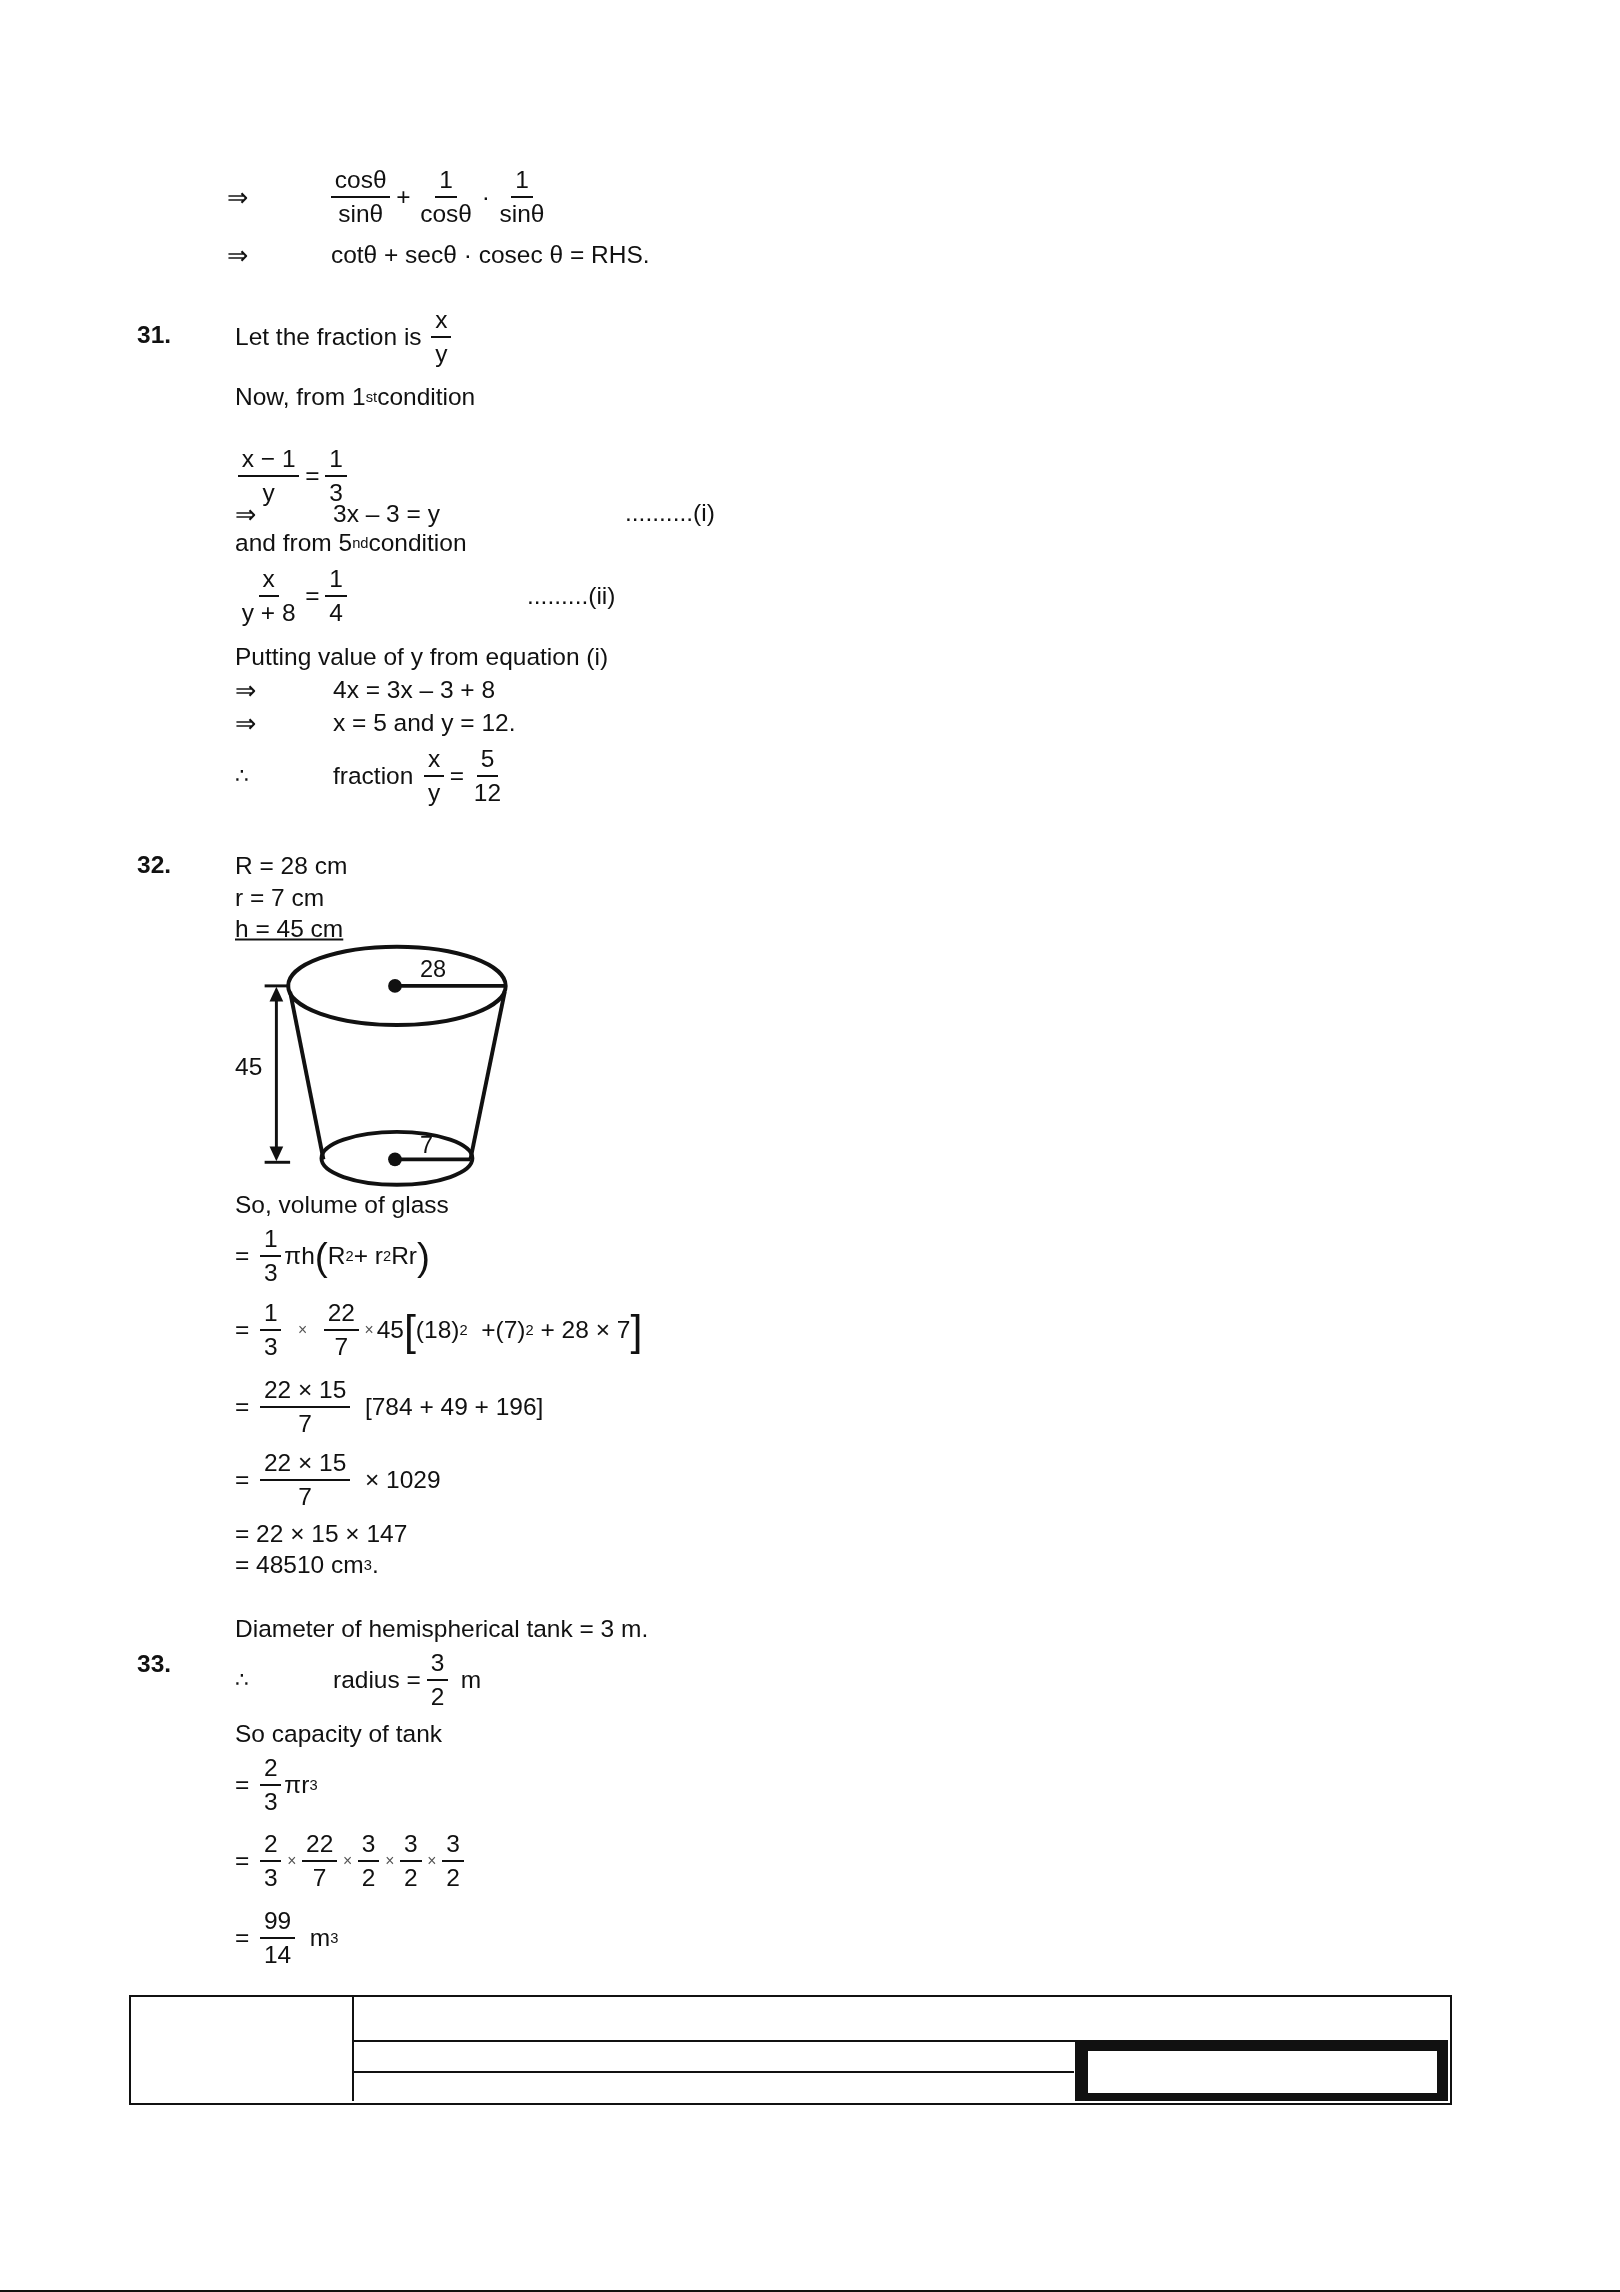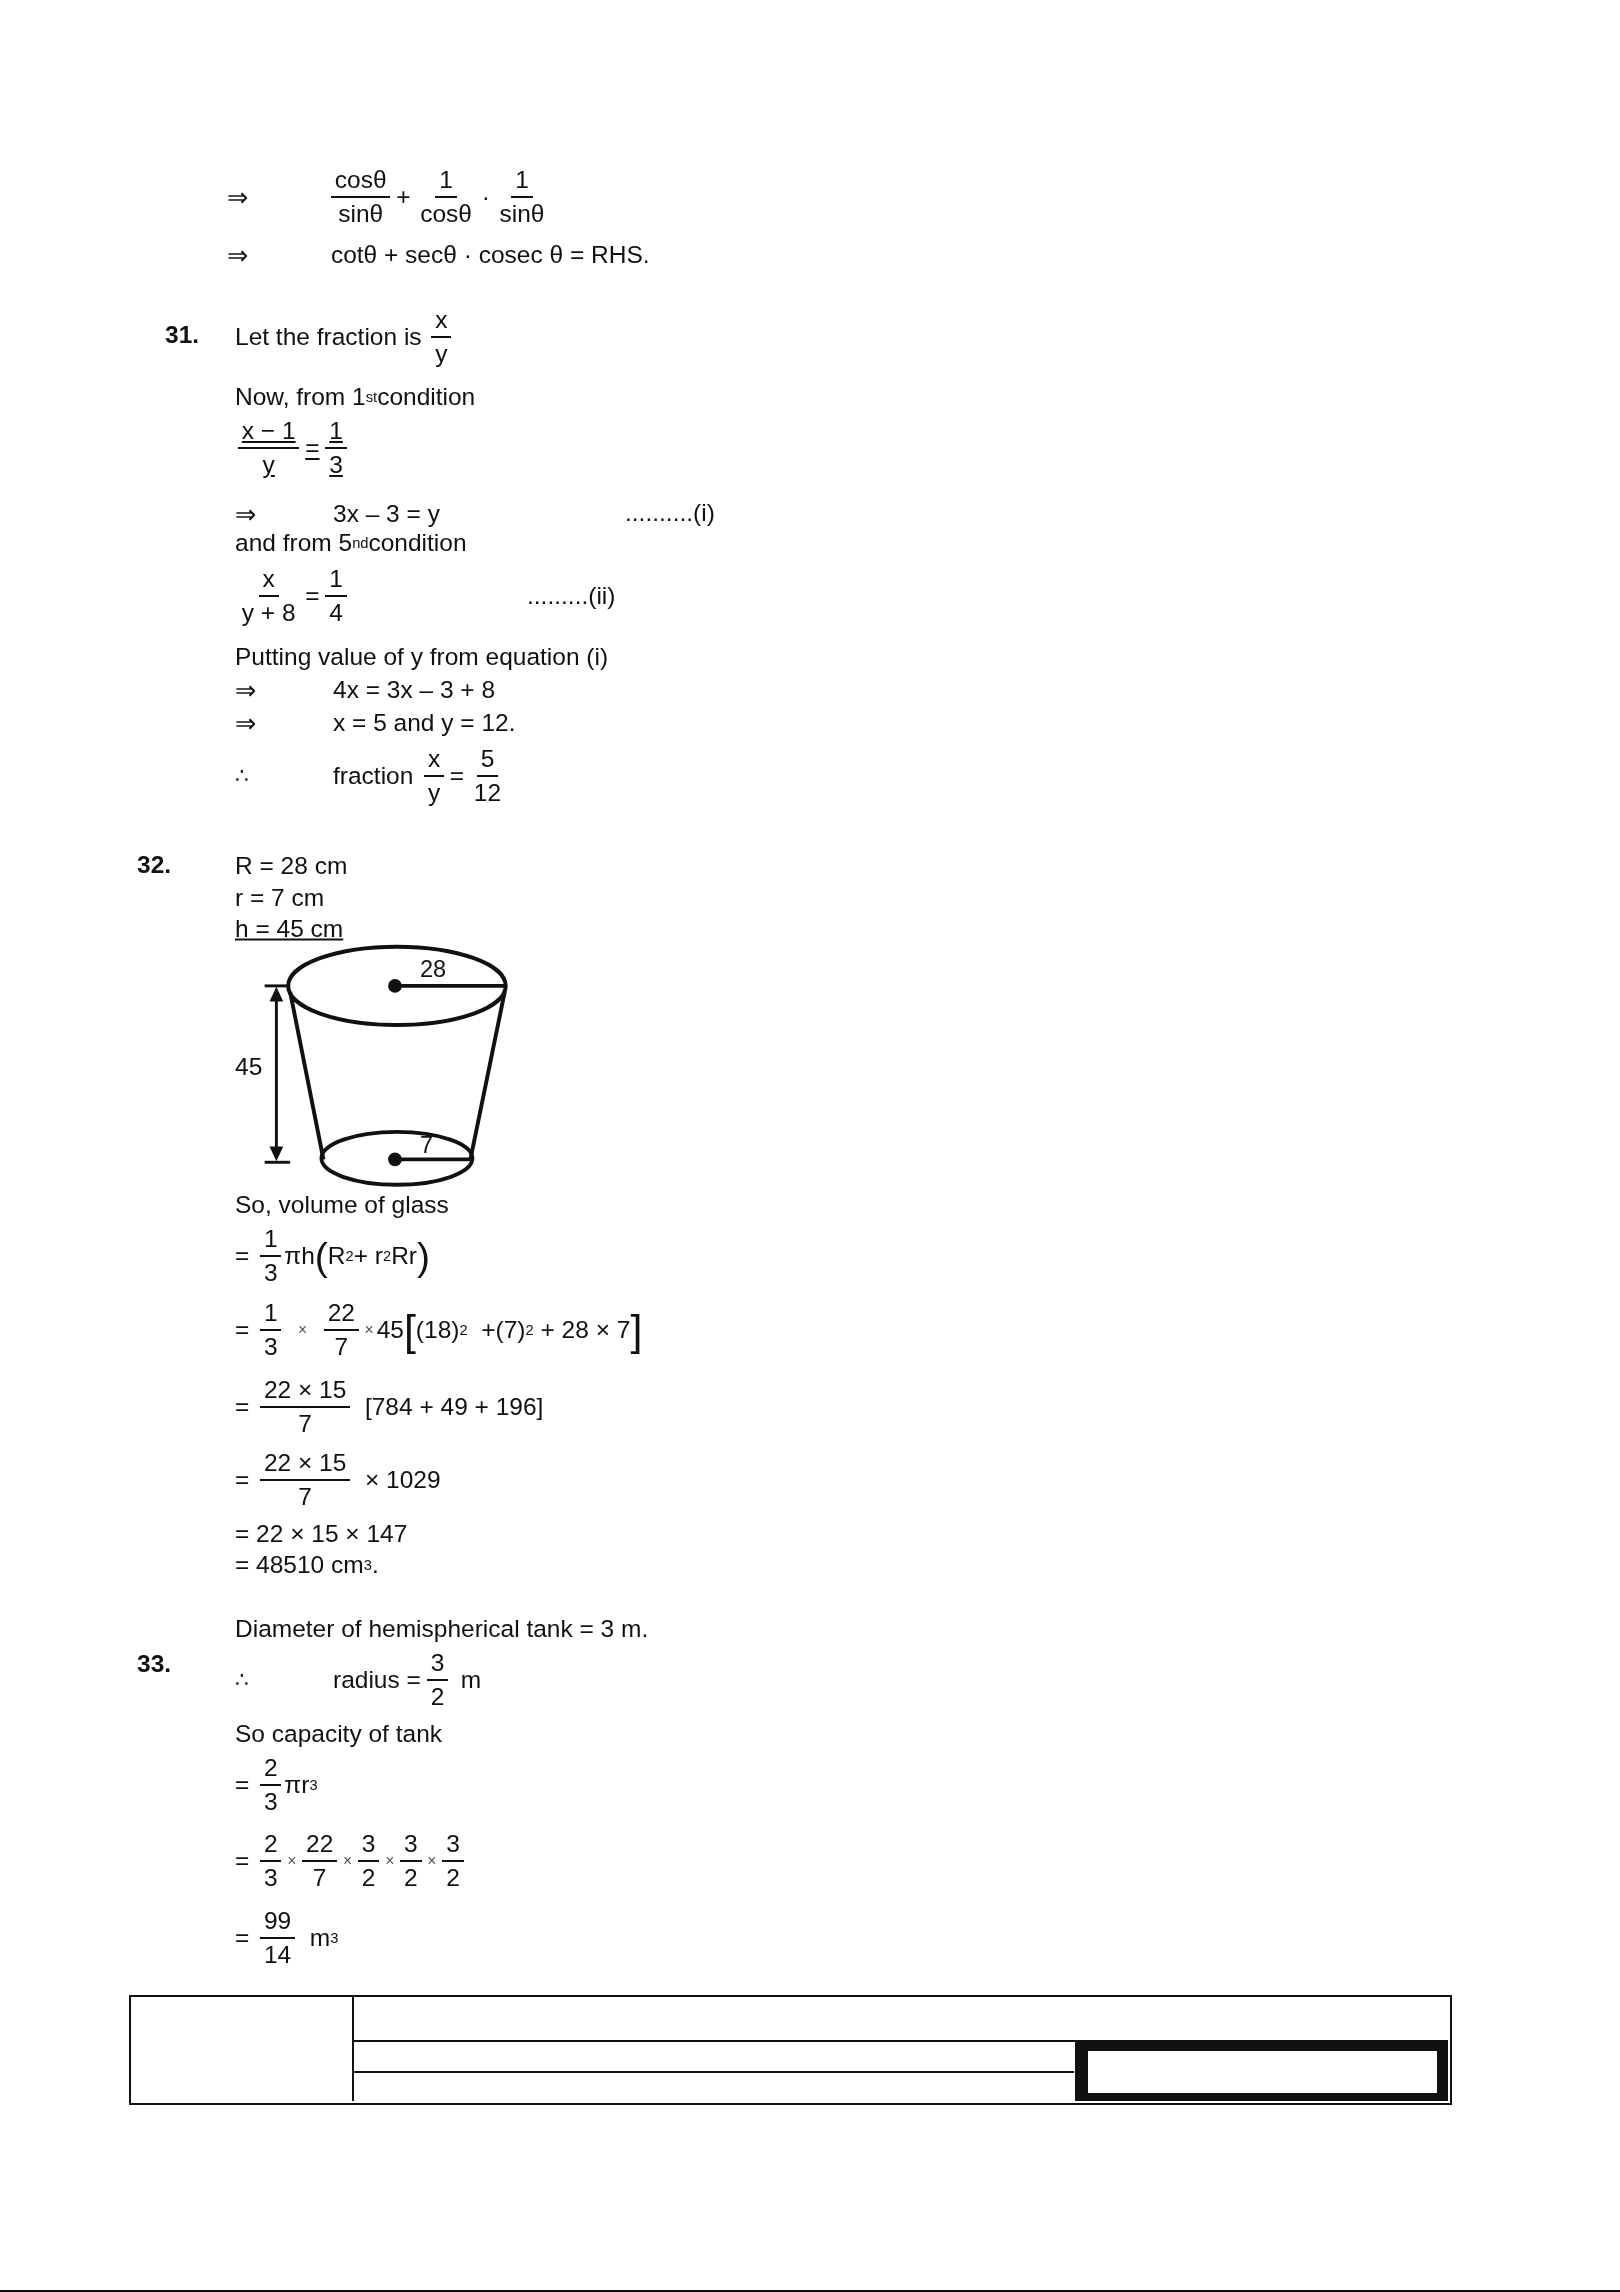--- a/index.html
+++ b/index.html
@@ -42,34 +42,34 @@
   <span class="frac">
     <span class="num">1</span>
     <span class="den">sinθ</span>
   </span>
 </div>
 <div class="line" style="left:227px; top:254px;">
   <span class="arrow">⇒</span>
   <span style="margin-left:5.9px;">cotθ + secθ · cosec θ = RHS.</span>
 </div>
 
-<div class="qnum" style="left:137px; top:335px;margin-left:28px;">31.</div>
+<div class="qnum" style="left:137px; top:335px;">31.</div>
 <div class="line" style="left:235px; top:337px; height:78px;">
   <span>Let the fraction is</span>
   <span class="frac" style="margin-left:9.8px;">
     <span class="num" style="border-bottom-width:2px;">x</span>
     <span class="den">y</span>
   </span>
 </div>
 <div class="line" style="left:235px; top:396px;">
   <span>Now, from 1</span>
     <sup>st</sup>
     <span> condition</span>
 </div>
-<div class="line" style="left:235px; top:448px; height:78px;text-decoration:underline;">
+<div class="line" style="left:235px; top:476px; height:78px;">
   <span class="frac">
     <span class="num">x − 1</span>
     <span class="den">y</span>
   </span>
   <span class="op">=</span>
   <span class="frac">
     <span class="num" style="border-bottom-width:2px;">1</span>
     <span class="den">3</span>
   </span>
 </div>

